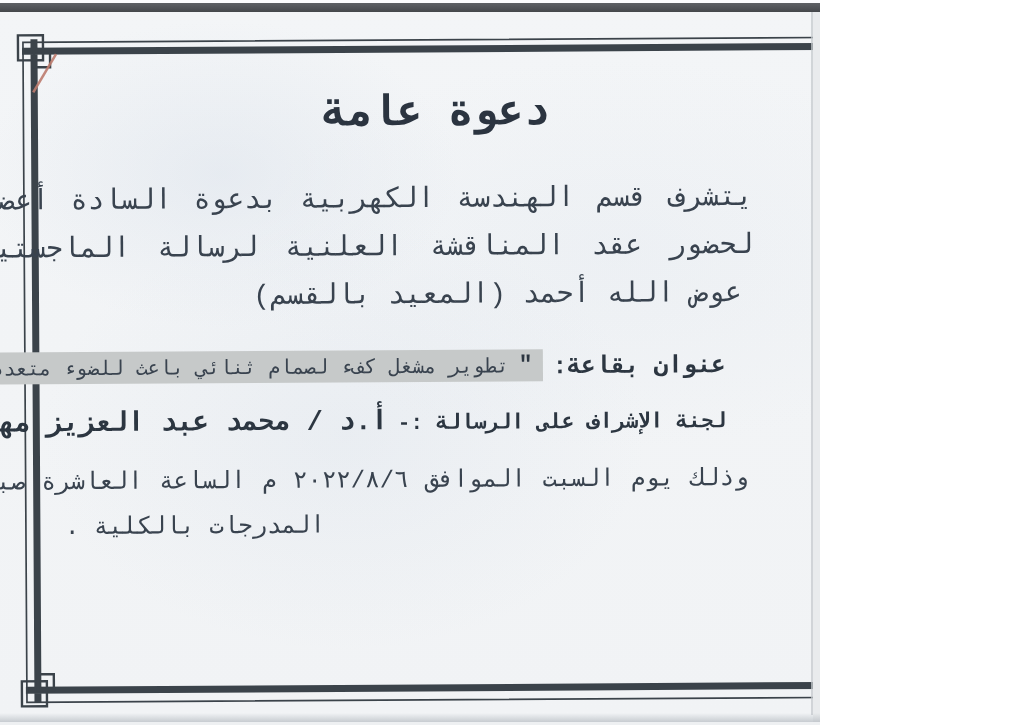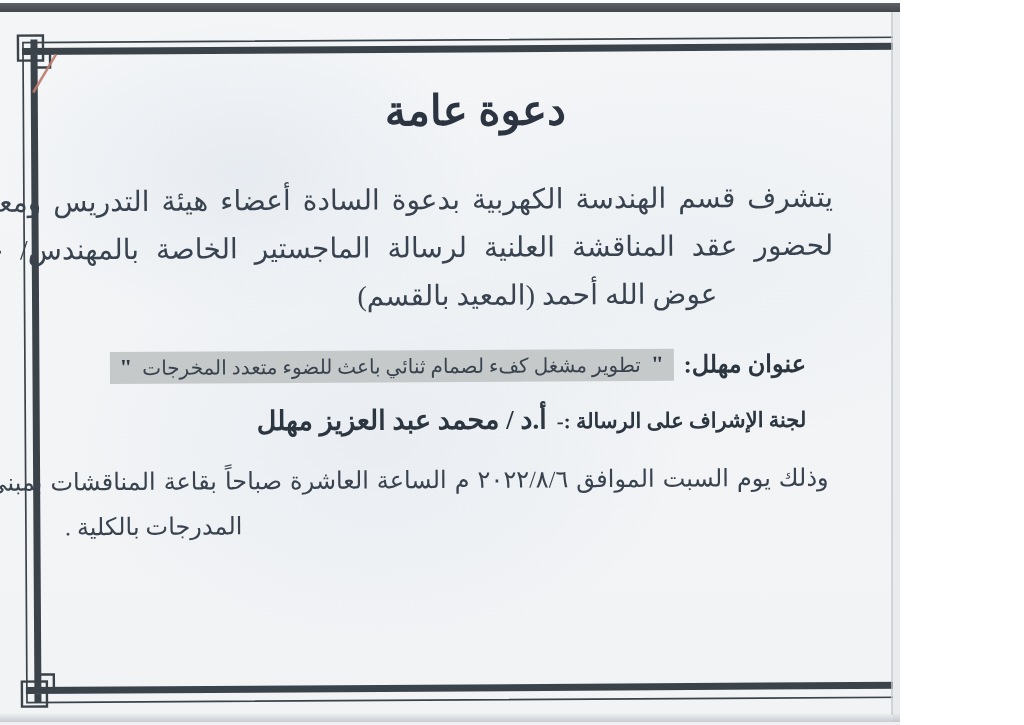--- a/index.html
+++ b/index.html
@@ -1,19 +1,19 @@
 <!DOCTYPE html>
 <html lang="ar"><head>
 <meta charset="utf-8">
 <style>
   * { margin:0; padding:0; box-sizing:border-box; }
   html,body { width:1024px; height:725px; overflow:hidden; background:#ffffff; }
   .page {
-    position:relative; width:900px; height:725px; overflow:hidden;
-    font-family:Liberation Serif, serif;
+    position:relative; width:820px; height:725px; overflow:hidden;
+    font-family:Liberation Mono, monospace;
     background:
       radial-gradient(ellipse 340px 220px at 27% 24%, rgba(203,214,228,.30), transparent 70%),
       radial-gradient(ellipse 420px 300px at 42% 60%, rgba(203,214,228,.22), transparent 72%),
       radial-gradient(ellipse 500px 260px at 75% 35%, rgba(210,220,232,.18), transparent 75%),
       linear-gradient(#f3f5f7,#f1f3f5);
     color:#3a4450;
   }
   
   .top-white  { position:absolute; left:0; right:0; top:0; height:3px; background:#fbfcfd; }
   .band       { position:absolute; left:0; right:0; top:3px; height:9px;
@@ -89,21 +89,21 @@
 
     <div class="title" dir="rtl">دعوة عامة</div>
 
     <div class="body-block">
       <div class="bline l1">يتشرف قسم الهندسة الكهربية بدعوة السادة أعضاء هيئة التدريس ومعاونيهم</div>
       <div class="bline l2">لحضور عقد المناقشة العلنية لرسالة الماجستير الخاصة بالمهندس/ خالد</div>
       <div class="bline l3">عوض الله أحمد (المعيد بالقسم)</div>
     </div>
 
     <div class="research-row">
-      <span class="research-label">عنوان مهلل:</span>
+      <span class="research-label">عنوان بقاعة:</span>
       <span class="research-quote">
         <span class="quote-mark">"</span>
         <span class="research-text">تطوير مشغل كفء لصمام ثنائي باعث للضوء متعدد المخرجات</span>
         <span class="quote-mark">"</span>
       </span>
     </div>
 
     <div class="committee-row">
       <span class="committee-label">لجنة الإشراف على الرسالة :-</span>
       <span class="committee-name">أ.د / محمد عبد العزيز مهلل</span>

